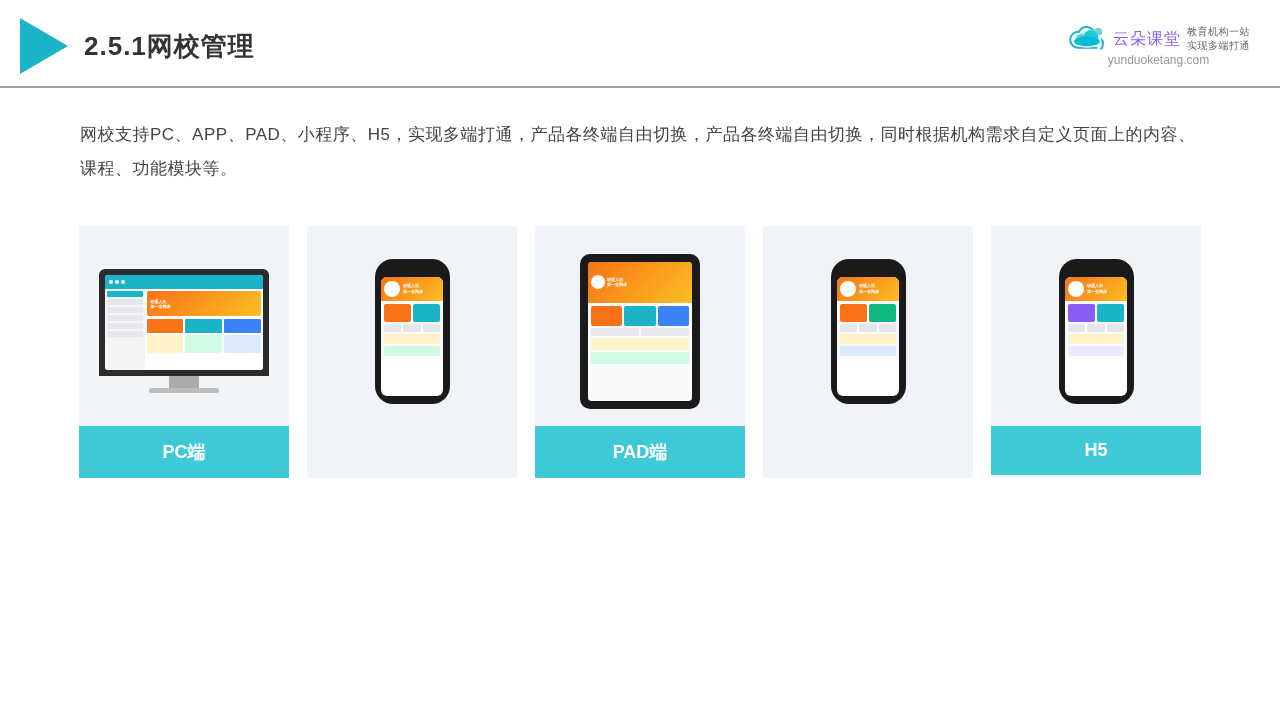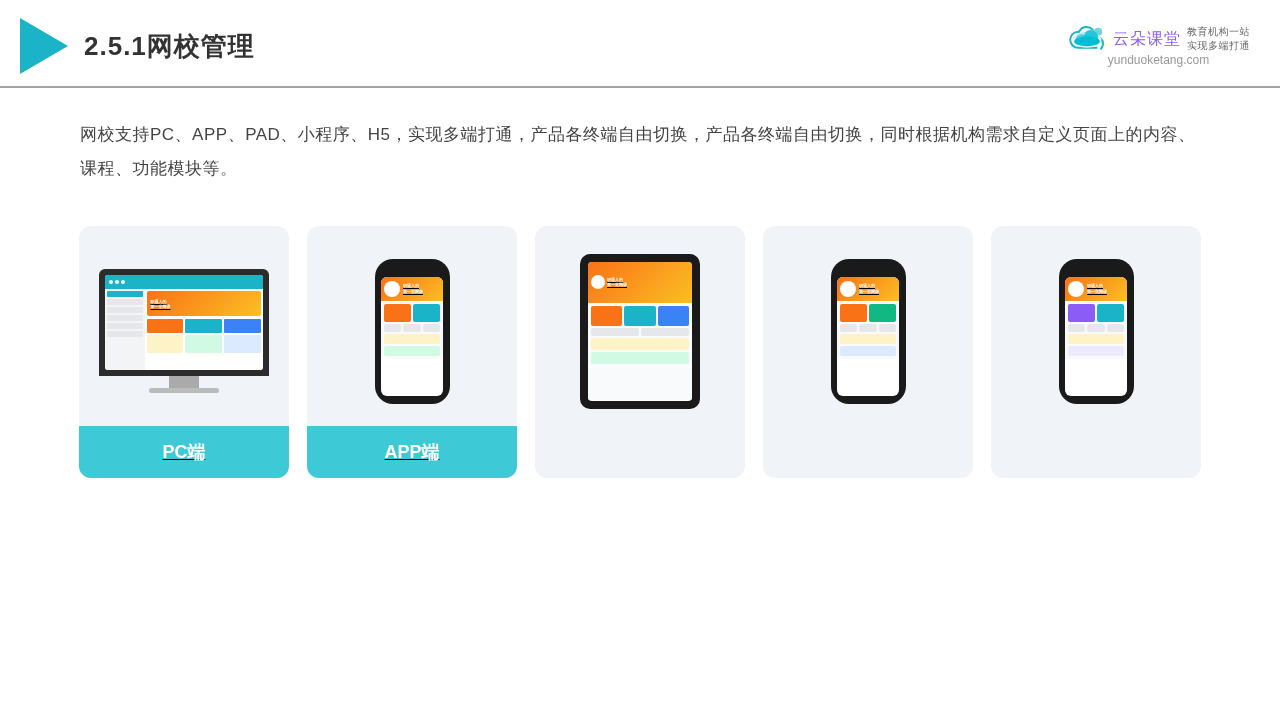--- a/index.html
+++ b/index.html
@@ -81,27 +81,26 @@
     
     .devices-area {
       display: flex;
       justify-content: center;
       gap: 18px;
       padding: 30px 50px 20px 50px;
     }
 
     .device-card {
       background: #f0f4f8;
-      border-radius: 12px;
+      border-radius: 1px;
       width: 210px;
       display: flex;
       flex-direction: column;
       align-items: center;
       overflow: hidden;
-      text-decoration: underline;
     }
 
     .device-preview {
       width: 100%;
       height: 200px;
       display: flex;
       align-items: center;
       justify-content: center;
       padding: 20px 15px 10px 15px;
     }
@@ -364,21 +363,20 @@
                 <div style="flex:1;height:8px;background:#e5e7eb;border-radius:2px;"></div>
                 <div style="flex:1;height:8px;background:#e5e7eb;border-radius:2px;"></div>
               </div>
               <div style="height:10px;background:#fef3c7;border-radius:2px;margin-bottom:2px;"></div>
               <div style="height:10px;background:#d1fae5;border-radius:2px;"></div>
             </div>
           </div>
         </div>
       </div>
     </div>
-    <div class="device-label label-app">APP端</div>
   </div>
 
   <div class="device-card">
     <div class="device-preview">
       <div class="tablet-mockup">
         <div class="tablet-screen">
           <div style="width:100%;height:100%;position:relative;">
             <div style="background:linear-gradient(135deg,#f97316,#fbbf24);height:30%;display:flex;align-items:center;padding:3px;gap:2px;">
               <div style="width:14px;height:14px;border-radius:50%;background:#fff;flex-shrink:0;"></div>
               <div style="font-size:4px;color:#fff;font-weight:bold;">职通人的<br>第一堂网课</div>
@@ -393,20 +391,21 @@
                 <div style="flex:1;height:8px;background:#e5e7eb;border-radius:2px;"></div>
                 <div style="flex:1;height:8px;background:#e5e7eb;border-radius:2px;"></div>
               </div>
               <div style="height:12px;background:#fef3c7;border-radius:2px;margin-bottom:2px;"></div>
               <div style="height:12px;background:#d1fae5;border-radius:2px;"></div>
             </div>
           </div>
         </div>
       </div>
     </div>
+    <div class="device-label label-pad">PAD端</div>
   </div>
 
   <div class="device-card">
     <div class="device-preview">
       <div class="phone-mockup">
         <div class="phone-notch"></div>
         <div class="phone-screen">
           <div style="width:100%;height:100%;position:relative;">
             <div style="background:linear-gradient(135deg,#f97316,#fbbf24);height:38%;display:flex;align-items:center;padding:4px 3px;gap:3px;">
               <div style="width:16px;height:16px;border-radius:50%;background:#fff;flex-shrink:0;"></div>
@@ -455,15 +454,16 @@
                 <div style="flex:1;height:8px;background:#e5e7eb;border-radius:2px;"></div>
                 <div style="flex:1;height:8px;background:#e5e7eb;border-radius:2px;"></div>
               </div>
               <div style="height:10px;background:#fef3c7;border-radius:2px;margin-bottom:2px;"></div>
               <div style="height:10px;background:#ede9fe;border-radius:2px;"></div>
             </div>
           </div>
         </div>
       </div>
     </div>
+    <div class="device-label label-h5">H5</div>
   </div>
 
 </div>
 
 </body></html>

